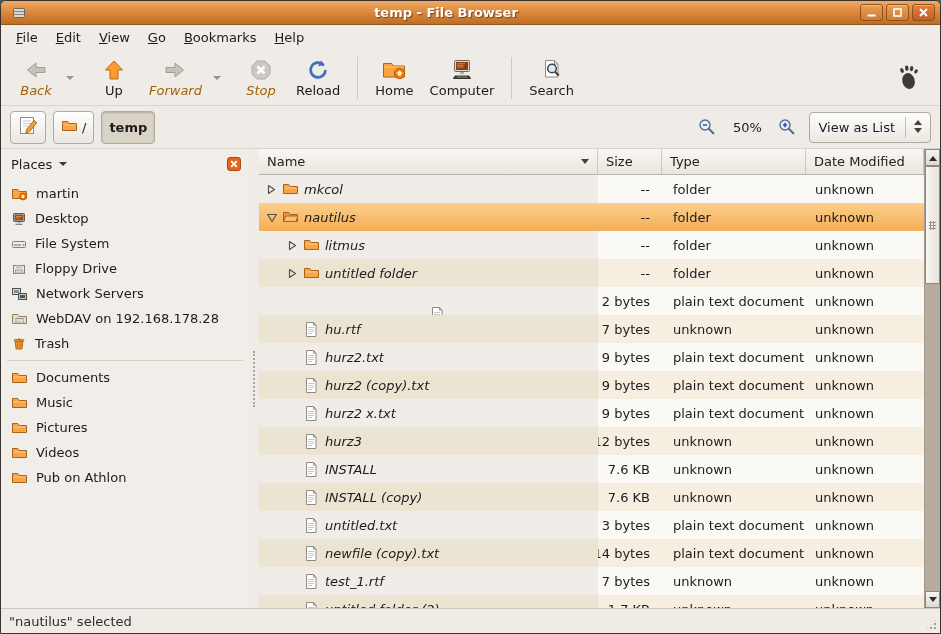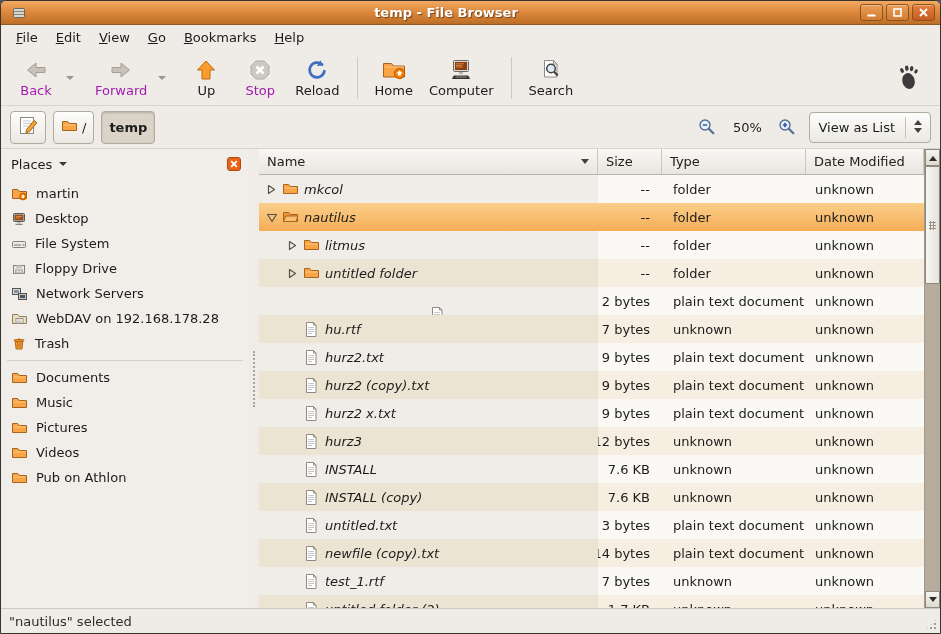--- a/index.html
+++ b/index.html
@@ -23,21 +23,21 @@
   
   .menubar{height:25px;flex:0 0 25px;display:flex;align-items:center;padding:0 6px;background:#efebe7;}
   .menu-item{padding:3px 9px;border-radius:3px;}
   .menu-item u{text-decoration:underline;}
   
   .toolbar{height:56px;flex:0 0 56px;display:flex;align-items:center;padding:2px 8px;border-bottom:1px solid #d8d3cb;}
   .tgroup{display:flex;align-items:center;}
   .tbtn{display:flex;flex-direction:column;align-items:center;justify-content:center;
     min-width:54px;height:50px;padding:2px 8px;border-radius:4px;gap:1px;}
   .tbtn .tlbl{font-size:13px;line-height:15px;white-space:nowrap;}
-  .tbtn.disabled .tlbl{color:#a21caf;}
+  .tbtn.disabled .tlbl{color:#a16207;font-style:italic;}
   .tcaret{width:14px;height:40px;display:flex;align-items:center;justify-content:center;margin-right:10px;}
   .tcaret i{width:0;height:0;border:4px solid transparent;border-top-color:#9a948a;margin-top:4px;}
   .tsep{width:1px;height:42px;background:#cfc9bf;margin:0 9px;}
   .tspacer{flex:1;}
   .tlogo{margin-right:10px;display:flex;align-items:center;}
   
   .locbar{height:43px;flex:0 0 43px;display:flex;align-items:center;padding:0 9px;gap:7px;border-bottom:1px solid #d8d3cb;}
   .lbtn{height:33px;border:1px solid #b1aa9e;border-radius:4px;display:flex;align-items:center;
     padding:0 7px;gap:4px;background:linear-gradient(#fdfdfc,#ebe8e2);box-shadow:0 1px 0 #fff inset;}
   .lbtn.pressed{background:#d9d3c8;box-shadow:inset 0 1px 2px rgba(0,0,0,.18);font-weight:bold;}
@@ -157,41 +157,41 @@
               <path d="M21 9.5v5h-9V19l-8.5-7L12 5v4.5z" fill="#c7c2b9" stroke="#a39d92"></path>
             </svg>
           </span>
           <span class="tlbl">Back</span>
         </div>
         <div class="tcaret">
           <i></i>
         </div>
       </div>
       <div class="tgroup">
-        <div class="tbtn disabled">
-          <span style="display: inline-flex; align-items: center;">
-            <svg width="24" height="24" viewBox="0 0 24 24">
-              <path d="M3 9.5v5h9V19l8.5-7L12 5v4.5z" fill="#c7c2b9" stroke="#a39d92"></path>
-            </svg>
-          </span>
-          <span class="tlbl">Forward</span>
-        </div>
-        <div class="tcaret">
-          <i></i>
-        </div>
-      </div>
-      <div class="tgroup">
         <div class="tbtn">
           <span style="display: inline-flex; align-items: center;">
             <svg width="24" height="24" viewBox="0 0 24 24">
               <path d="M12 3l8.5 9H16v9H8v-9H3.5z" fill="#fb9c2e" stroke="#c2690f"></path>
               <path d="M12 4.8l6 6.4" stroke="#fdc握c" stroke-width="0" fill="none"></path>
             </svg>
           </span>
           <span class="tlbl">Up</span>
+        </div>
+      </div>
+      <div class="tgroup">
+        <div class="tbtn disabled">
+          <span style="display: inline-flex; align-items: center;">
+            <svg width="24" height="24" viewBox="0 0 24 24">
+              <path d="M3 9.5v5h9V19l8.5-7L12 5v4.5z" fill="#c7c2b9" stroke="#a39d92"></path>
+            </svg>
+          </span>
+          <span class="tlbl">Forward</span>
+        </div>
+        <div class="tcaret">
+          <i></i>
         </div>
       </div>
       <div class="tgroup">
         <div class="tbtn disabled">
           <span style="display: inline-flex; align-items: center;">
             <svg width="24" height="24" viewBox="0 0 24 24">
               <path d="M8 3h8l5 5v8l-5 5H8l-5-5V8z" fill="#cdc9c2" stroke="#b0aba2"></path>
               <path d="M8.5 8.5l7 7M15.5 8.5l-7 7" stroke="#fff" stroke-width="2.6"></path>
             </svg>
           </span>

